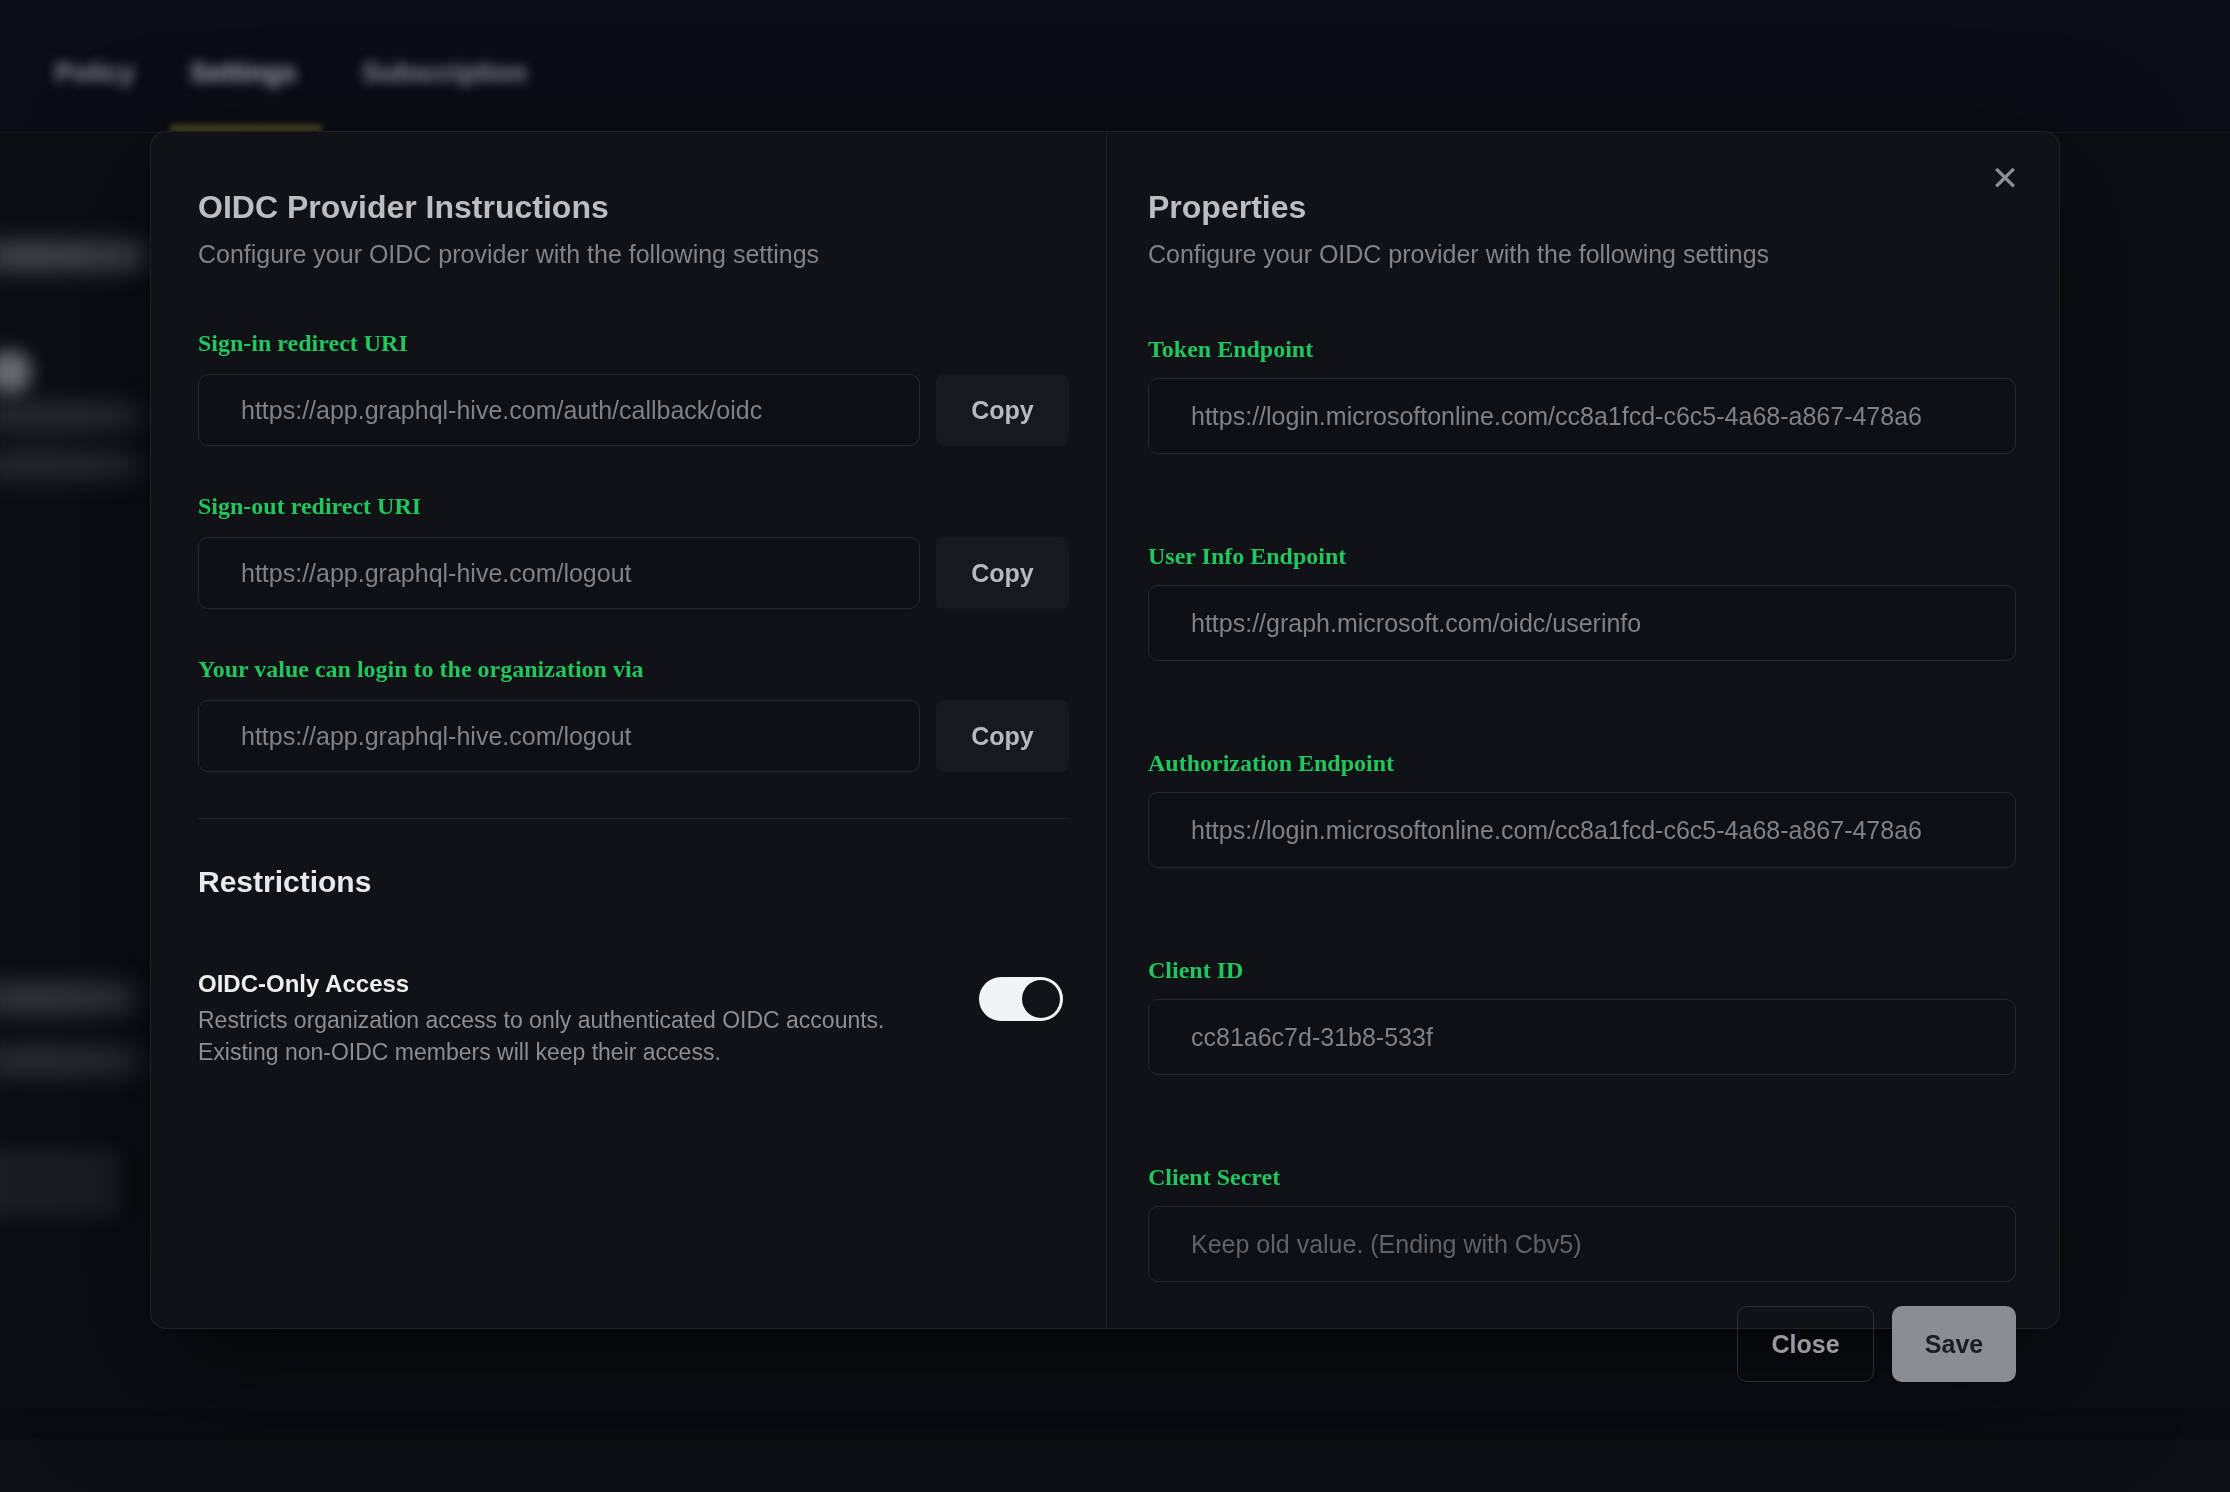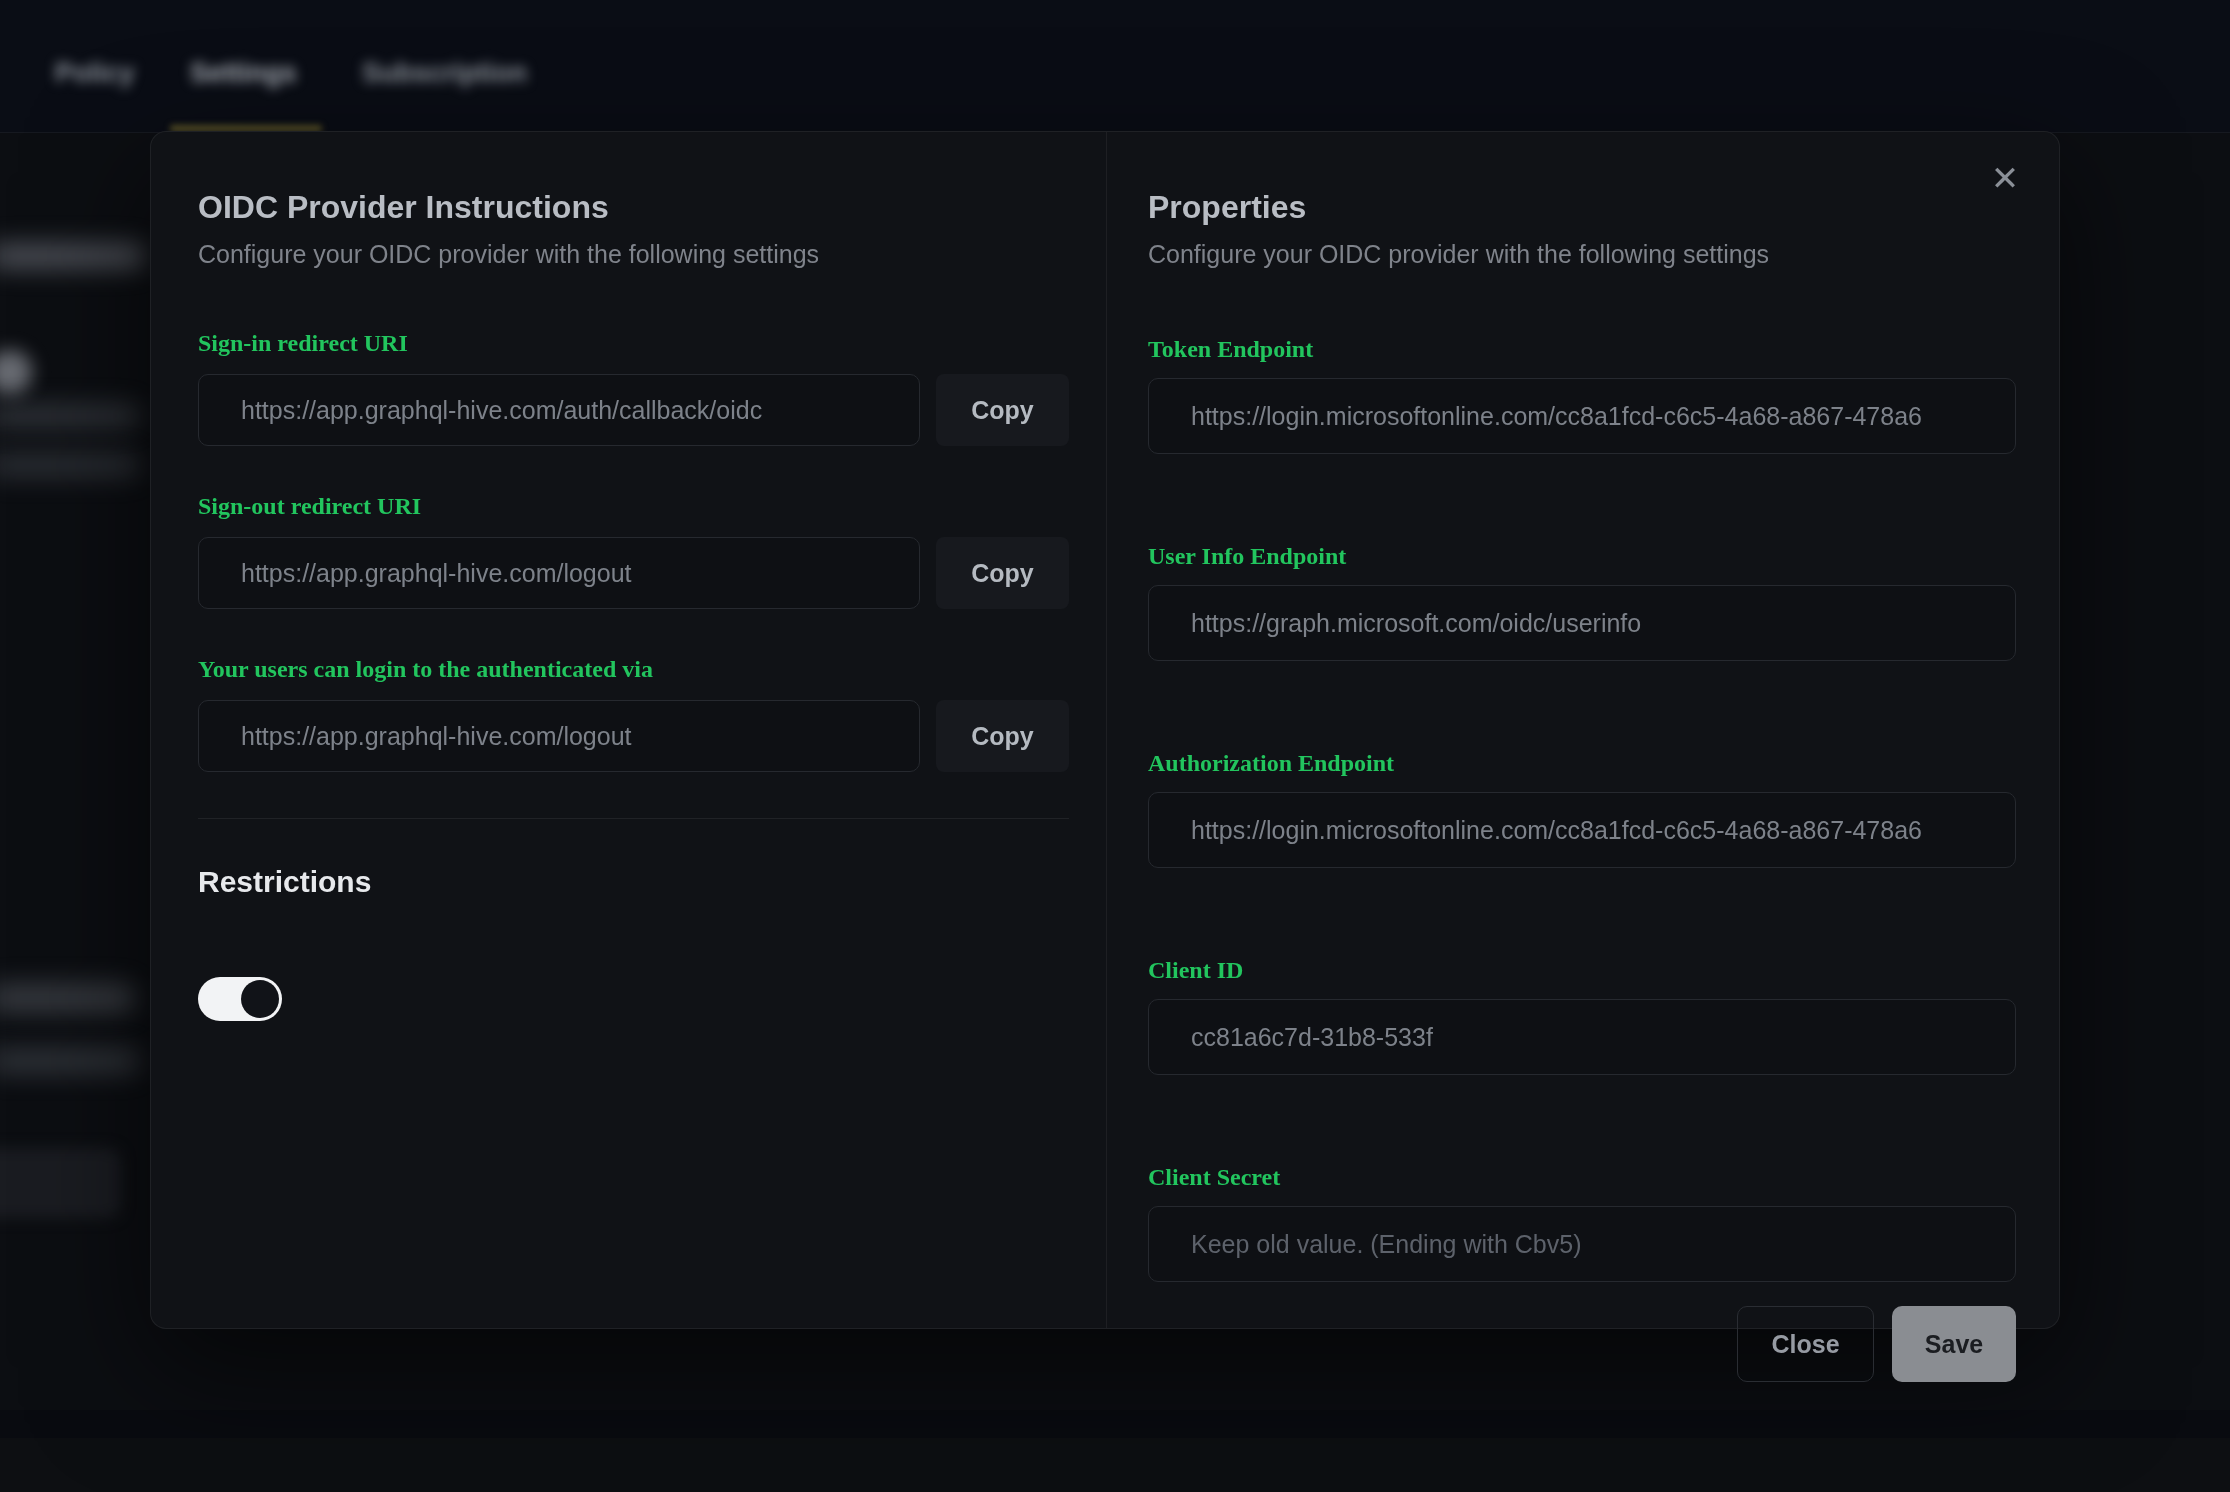--- a/index.html
+++ b/index.html
@@ -164,31 +164,38 @@
         <input class="text-input" readonly="" value="https://app.graphql-hive.com/auth/callback/oidc" style="">
         <button class="copy-btn">Copy</button>
       </div>
 
       <div class="field-label">Sign-out redirect URI</div>
       <div class="input-row">
         <input class="text-input" readonly="" value="https://app.graphql-hive.com/logout" style="">
         <button class="copy-btn">Copy</button>
       </div>
 
-      <div class="field-label">Your users can login to the authenticated via</div>
+      <div class="field-label">Your value can login to the organization via</div>
       <div class="input-row">
         <input class="text-input" readonly="" value="https://app.graphql-hive.com/logout" style="">
         <button class="copy-btn">Copy</button>
       </div>
 
       <hr class="h-divider">
 
       <div class="restrictions-title">Restrictions</div>
 
       <div class="toggle-row">
+        <div class="toggle-text">
+          <div class="toggle-label">OIDC-Only Access</div>
+          <div class="toggle-desc">
+            <span>Restricts organization access to only authenticated OIDC accounts.</span><br>
+            <span>Existing non-OIDC members will keep their access.</span>
+          </div>
+        </div>
         <button class="switch" aria-checked="true" role="switch"></button>
       </div>
     </div>
 
     <div class="v-divider"></div>
 
     <div class="col col-right">
       <div class="section-title">Properties</div>
       <div class="section-subtitle">Configure your OIDC provider with the following settings</div>
 

